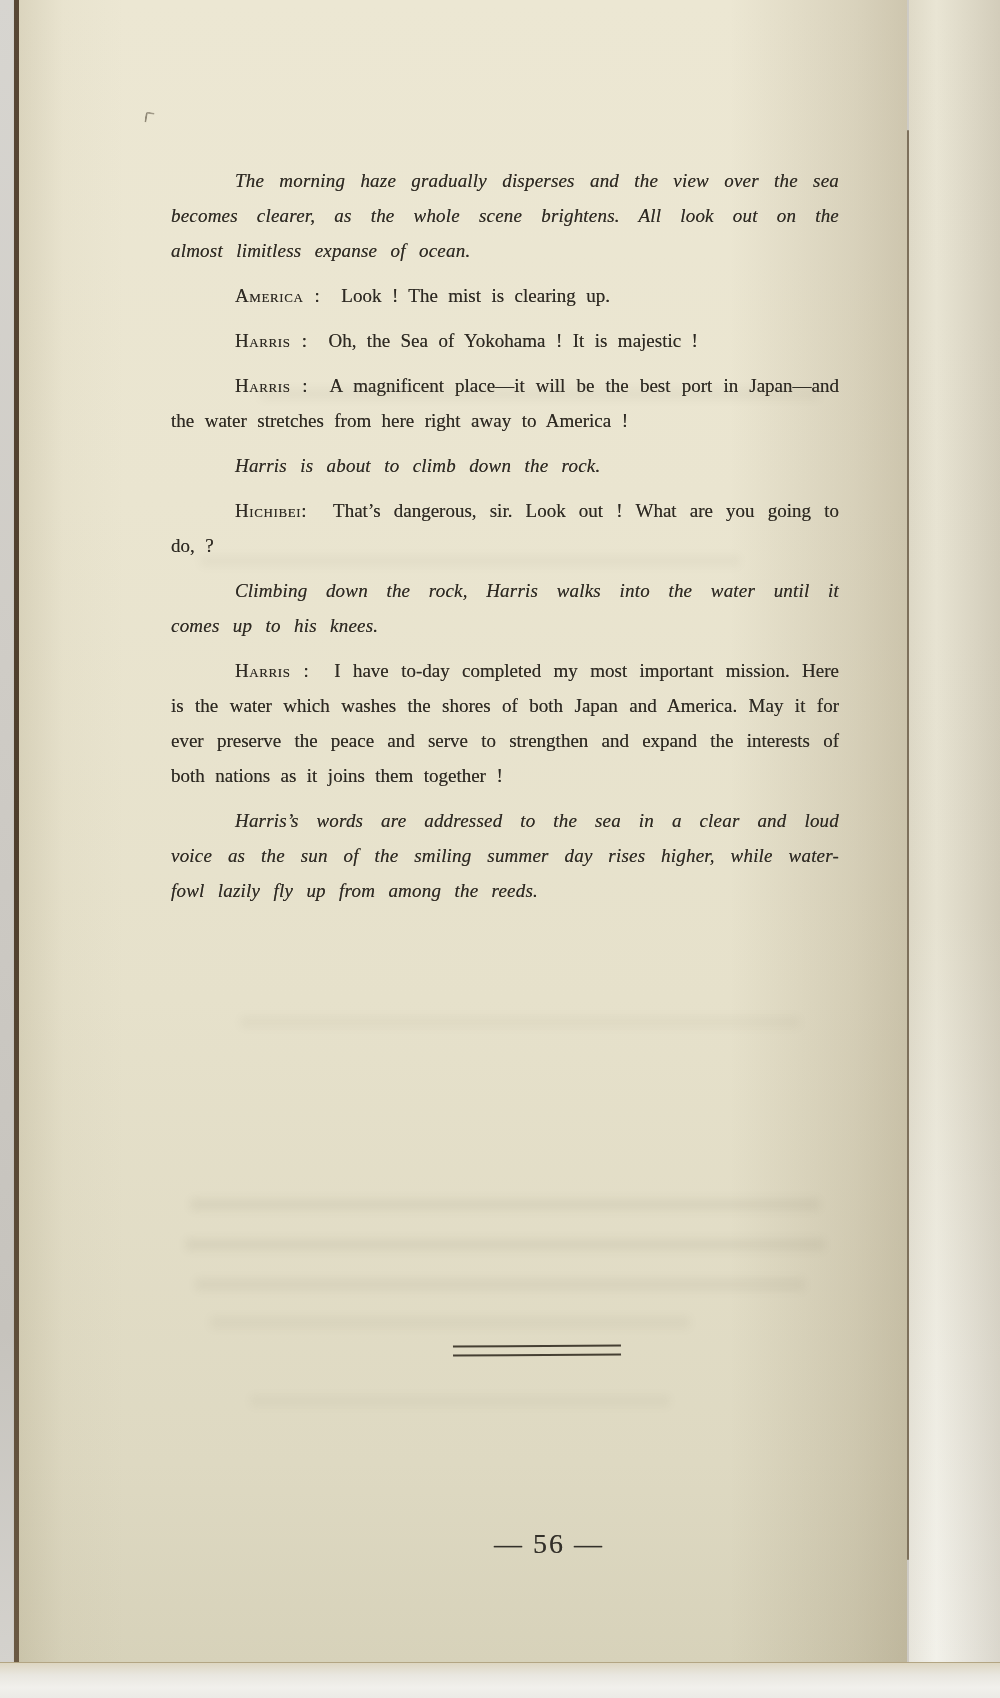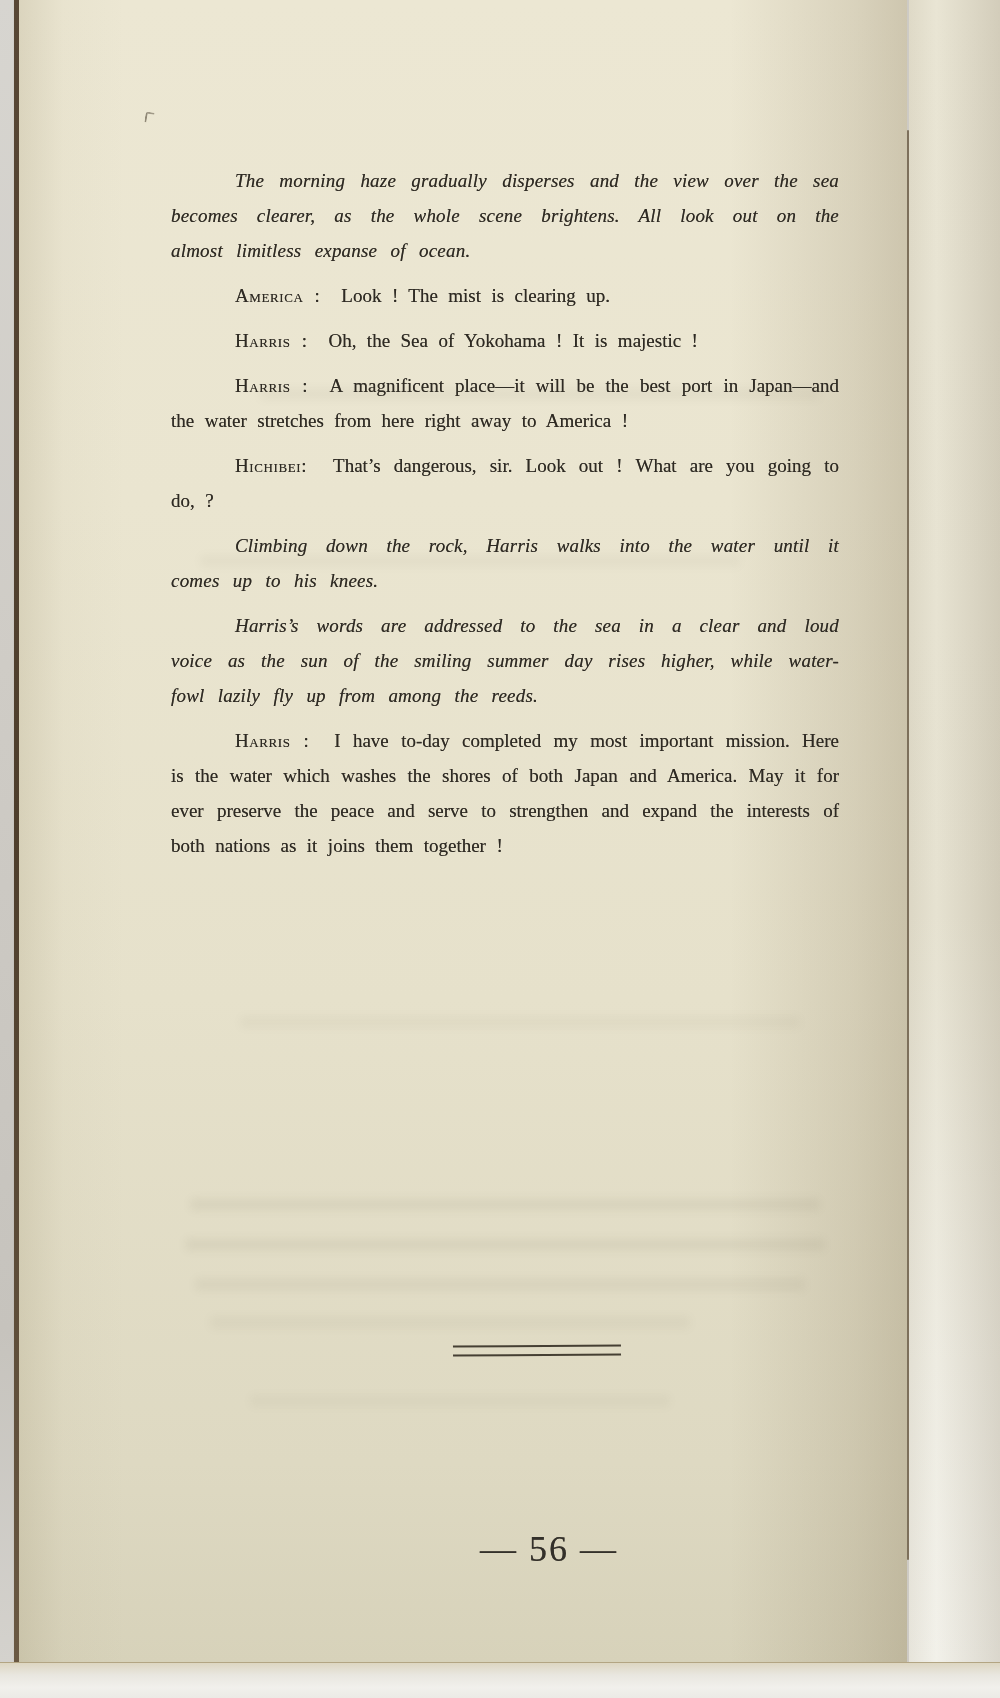--- a/index.html
+++ b/index.html
@@ -77,21 +77,21 @@
     position: absolute; left: 434px; top: 1345px; width: 168px; height: 7px;
     border-top: 2px solid #453f33;
     border-bottom: 2px solid #453f33;
     transform: rotate(-0.4deg);
   }
 
   
   .page-number {
     position: absolute; left: 380px; top: 1528px; width: 300px;
     text-align: center;
-    font-size: 36px; color: #33302a;
+    font-size: 28px; color: #33302a;
     letter-spacing: 2px;
     text-shadow: 0 0 0.6px rgba(46,42,35,0.6);
   }
 
   
   .ghost {
     position: absolute; background: #6d6750; filter: blur(4px); border-radius: 4px;
     pointer-events: none;
   }
   .g1 { left: 260px; top: 388px;  width: 560px; height: 12px; opacity: 0.06; }
@@ -119,24 +119,25 @@
 <div class="gutter-line"></div>
 
 <div class="page">
   <div class="print-mark"></div>
 
   <div class="text-block">
       <p class="para stage"><span>The morning haze gradually disperses and the view over the sea becomes clearer, as the whole scene brightens. All look out on the almost limitless expanse of ocean.</span></p>
       <p class="para speech"><span class="speaker">America :</span>&nbsp; <span>Look ! The mist is clearing up.</span></p>
       <p class="para speech"><span class="speaker">Harris :</span>&nbsp; <span>Oh, the Sea of Yokohama ! It is majestic !</span></p>
       <p class="para speech"><span class="speaker">Harris :</span>&nbsp; <span>A magnificent place—it will be the best port in Japan—and the water stretches from here right away to America !</span></p>
+      <p class="para stage"><span>Harris is about to climb down the rock.</span></p>
       <p class="para speech"><span class="speaker">Hichibei:</span>&nbsp; <span>That’s dangerous, sir. Look out ! What are you going to do, ?</span></p>
       <p class="para stage"><span>Climbing down the rock, Harris walks into the water until it comes up to his knees.</span></p>
+      <p class="para speech"><span class="speaker">Harris :</span>&nbsp; <span>I have to-day completed my most important mission. Here is the water which washes the shores of both Japan and America. May it for ever preserve the peace and serve to strengthen and expand the interests of both nations as it joins them together !</span></p>
       <p class="para stage"><span>Harris’s words are addressed to the sea in a clear and loud voice as the sun of the smiling summer day rises higher, while water-fowl lazily fly up from among the reeds.</span></p>
-      <p class="para speech"><span class="speaker">Harris :</span>&nbsp; <span>I have to-day completed my most important mission. Here is the water which washes the shores of both Japan and America. May it for ever preserve the peace and serve to strengthen and expand the interests of both nations as it joins them together !</span></p>
     </div>
 
   <div class="divider"></div>
 
   <div class="page-number">— 56 —</div>
 </div>
 
 <div class="page-edge-line"></div>
 <div class="next-page"></div>
 <div class="bottom-strip"></div>

